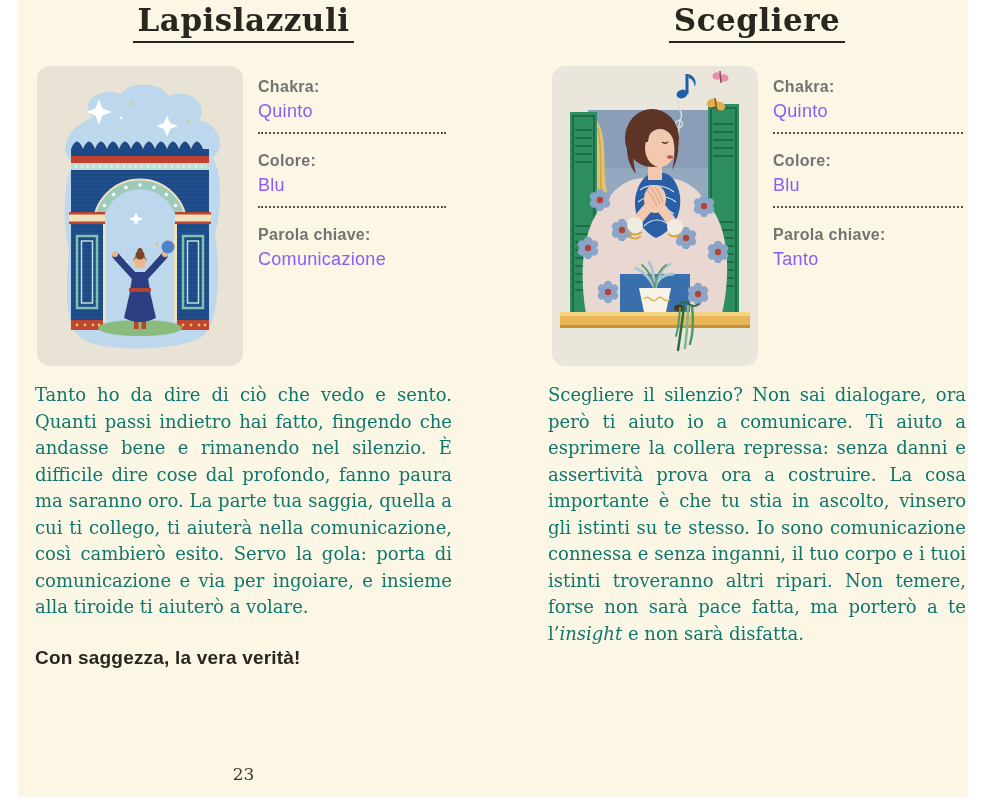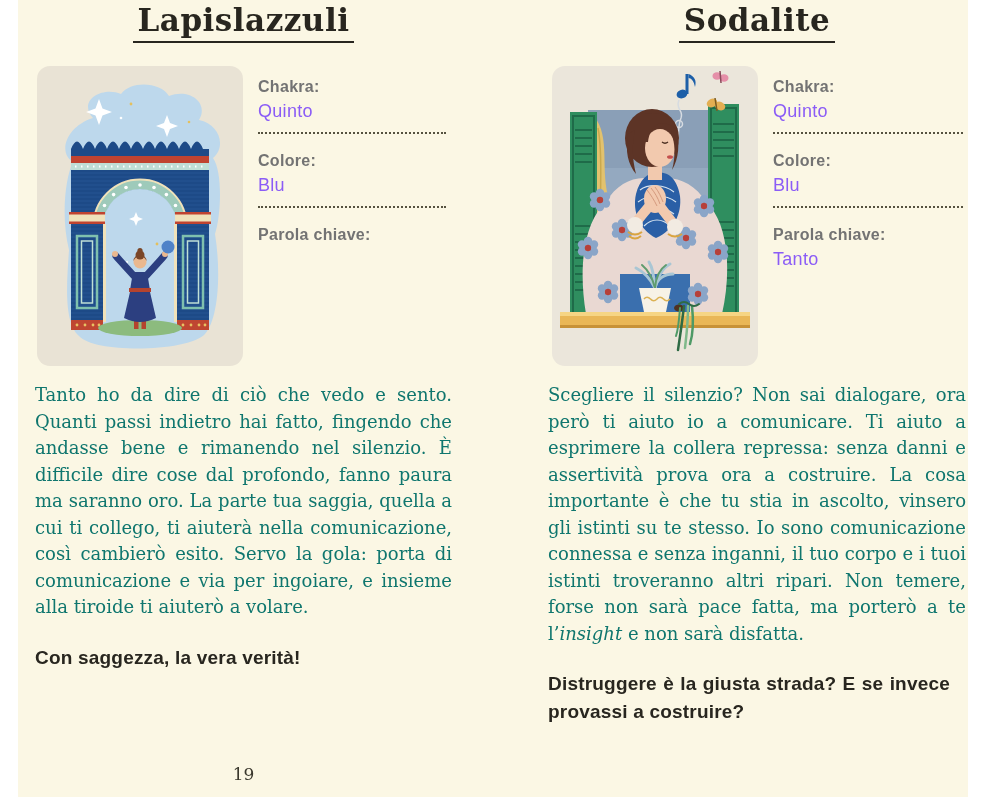--- a/index.html
+++ b/index.html
@@ -177,32 +177,33 @@
         <div class="info-value">Quinto</div>
         <div class="info-divider"></div>
       </div>
       <div class="info-item">
         <div class="info-label">Colore:</div>
         <div class="info-value">Blu</div>
         <div class="info-divider"></div>
       </div>
       <div class="info-item">
         <div class="info-label">Parola chiave:</div>
+        <div class="info-value">Comunicazione</div>
       </div>
     </div>
 
     <div class="body-text">Tanto ho da dire di ciò che vedo e sento. Quanti passi indietro hai fatto, fingendo che andasse bene e rimanendo nel silenzio. È difficile dire cose dal profondo, fanno paura ma saranno oro. La parte tua saggia, quella a cui ti collego, ti aiuterà nella comunicazione, così cambierò esito. Servo la gola: porta di comunicazione e via per ingoiare, e insieme alla tiroide ti aiuterò a volare.</div>
     <div class="closing closing-left">Con saggezza, la vera verità!</div>
-    <div class="page-num">19</div>
+    <div class="page-num">23</div>
   </div>
 
   <div class="page page-right">
 
     <div class="title-wrap">
-      <span class="title">Sodalite</span>
+      <span class="title">Scegliere</span>
     </div>
 
     <div class="card card-right">
       <svg viewBox="0 0 206 300" aria-hidden="true">
 
         <g>
           <rect x="36" y="44" width="130" height="204" fill="#94a9c0"></rect>
           <rect x="36" y="44" width="130" height="58" fill="#8a9fb7"></rect>
         </g>
 
@@ -444,16 +445,15 @@
         <div class="info-value">Blu</div>
         <div class="info-divider"></div>
       </div>
       <div class="info-item">
         <div class="info-label">Parola chiave:</div>
         <div class="info-value">Tanto</div>
       </div>
     </div>
 
     <div class="body-text"><span>Scegliere il silenzio? Non sai dialogare, ora però ti aiuto io a comunicare. Ti aiuto a esprimere la collera repressa: senza danni e assertività prova ora a costruire. La cosa importante è che tu stia in ascolto, vinsero gli istinti su te stesso. Io sono comunicazione connessa e senza inganni, il tuo corpo e i tuoi istinti troveranno altri ripari. Non temere, forse non sarà pace fatta, ma porterò a te l’</span><em>insight</em><span> e non sarà disfatta.</span></div>
-    <div class="closing closing-right">Distruggere è la giusta strada? E se invece provassi a costruire?</div>
   </div>
 
 </div>
 
 </body></html>

